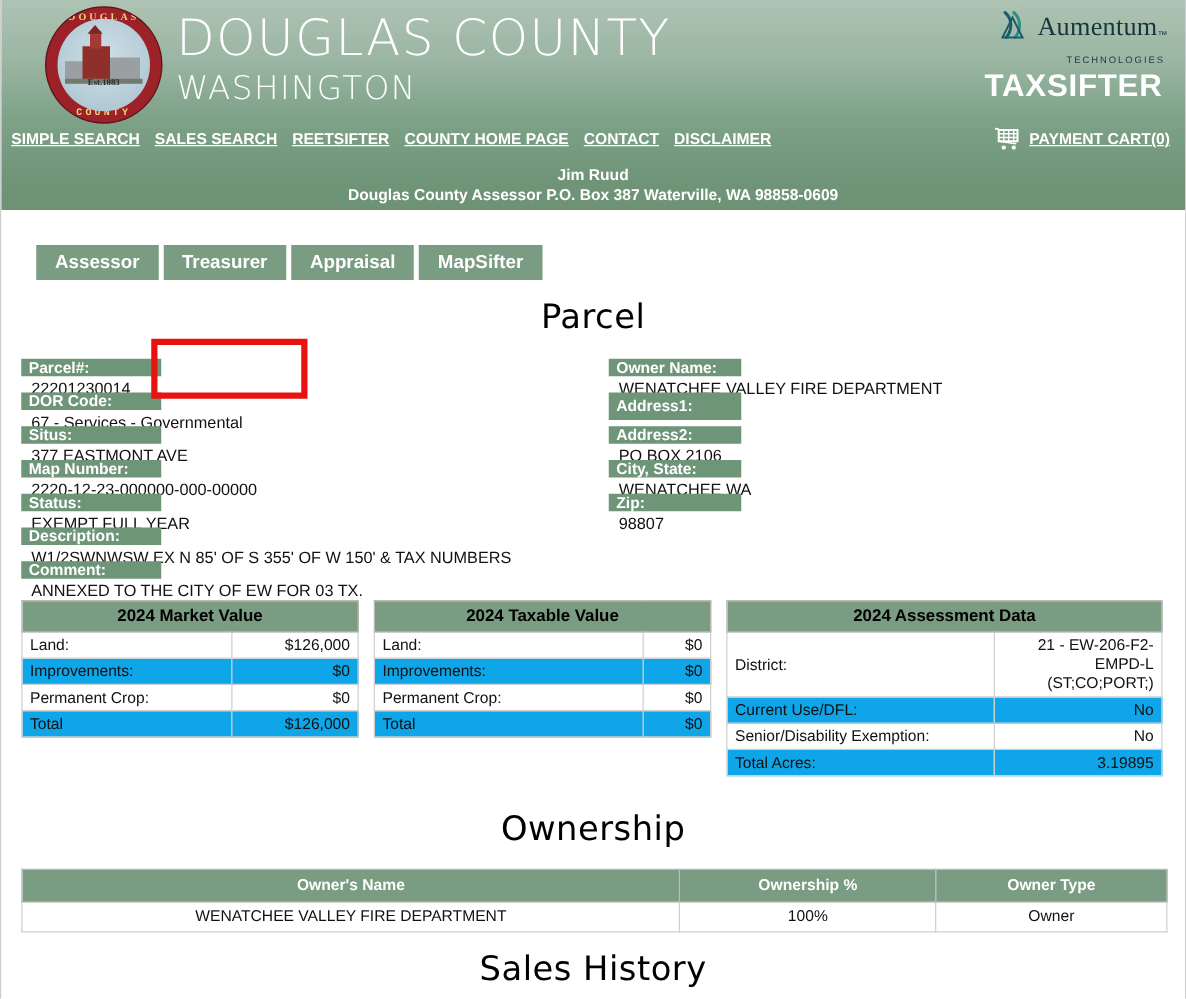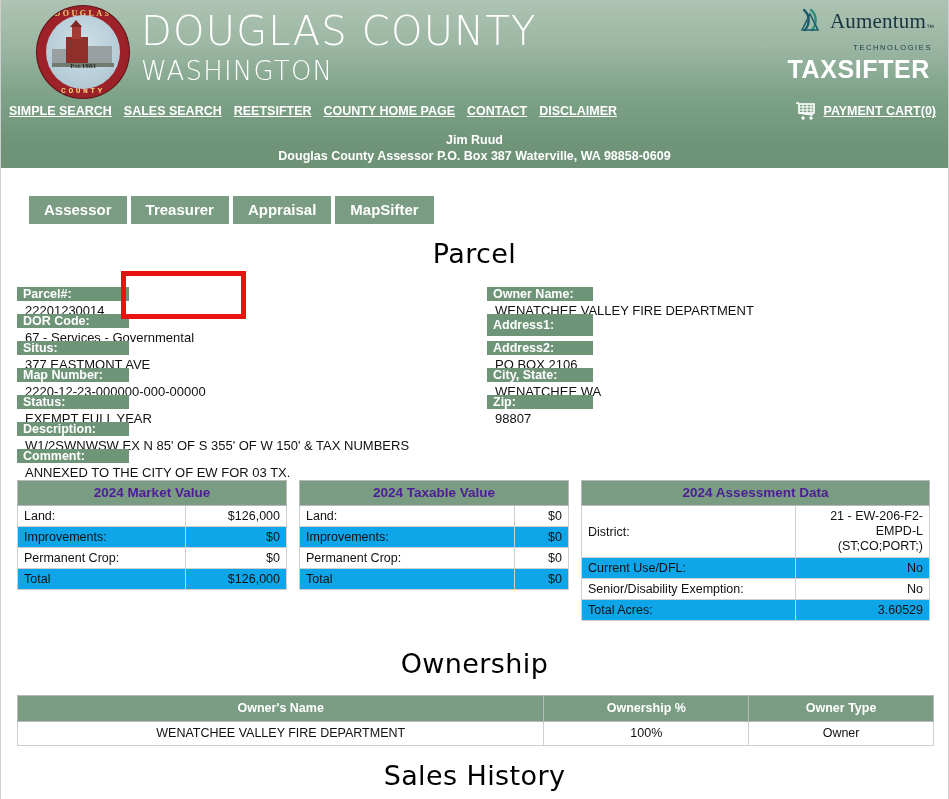--- a/index.html
+++ b/index.html
@@ -306,21 +306,21 @@
   .vtable {
     border: 1px solid #b9b9b9;
     border-collapse: collapse;
     font-size: 12.5px;
   }
   .vtable.market { width: 270px; }
   .vtable.taxable { width: 270px; }
   .vtable.assess { width: 349px; }
   .vtable th.vhead {
     background: #7a9c82;
-    color: #4c1d95;
+    color: #000000;
     font-size: 13.5px;
     font-weight: bold;
     text-align: center;
     padding: 4px 0 5px 0;
     border: 1px solid #b9b9b9;
   }
   .vtable td {
     border: 1px solid #cfcfcf;
     padding: 3px 6px;
     color: #111111;
@@ -575,21 +575,21 @@
       <tr class="alt">
         <td class="lbl">Current Use/DFL:</td>
         <td class="val">No</td>
       </tr>
       <tr class="plain">
         <td class="lbl">Senior/Disability Exemption:</td>
         <td class="val">No</td>
       </tr>
       <tr class="alt">
         <td class="lbl">Total Acres:</td>
-        <td class="val">3.60529</td>
+        <td class="val">3.19895</td>
       </tr>
     </tbody>
       </table>
 
   </div>
 
   <div class="section-title own-title">Ownership</div>
 
   <table class="own-table">
     <tbody>

